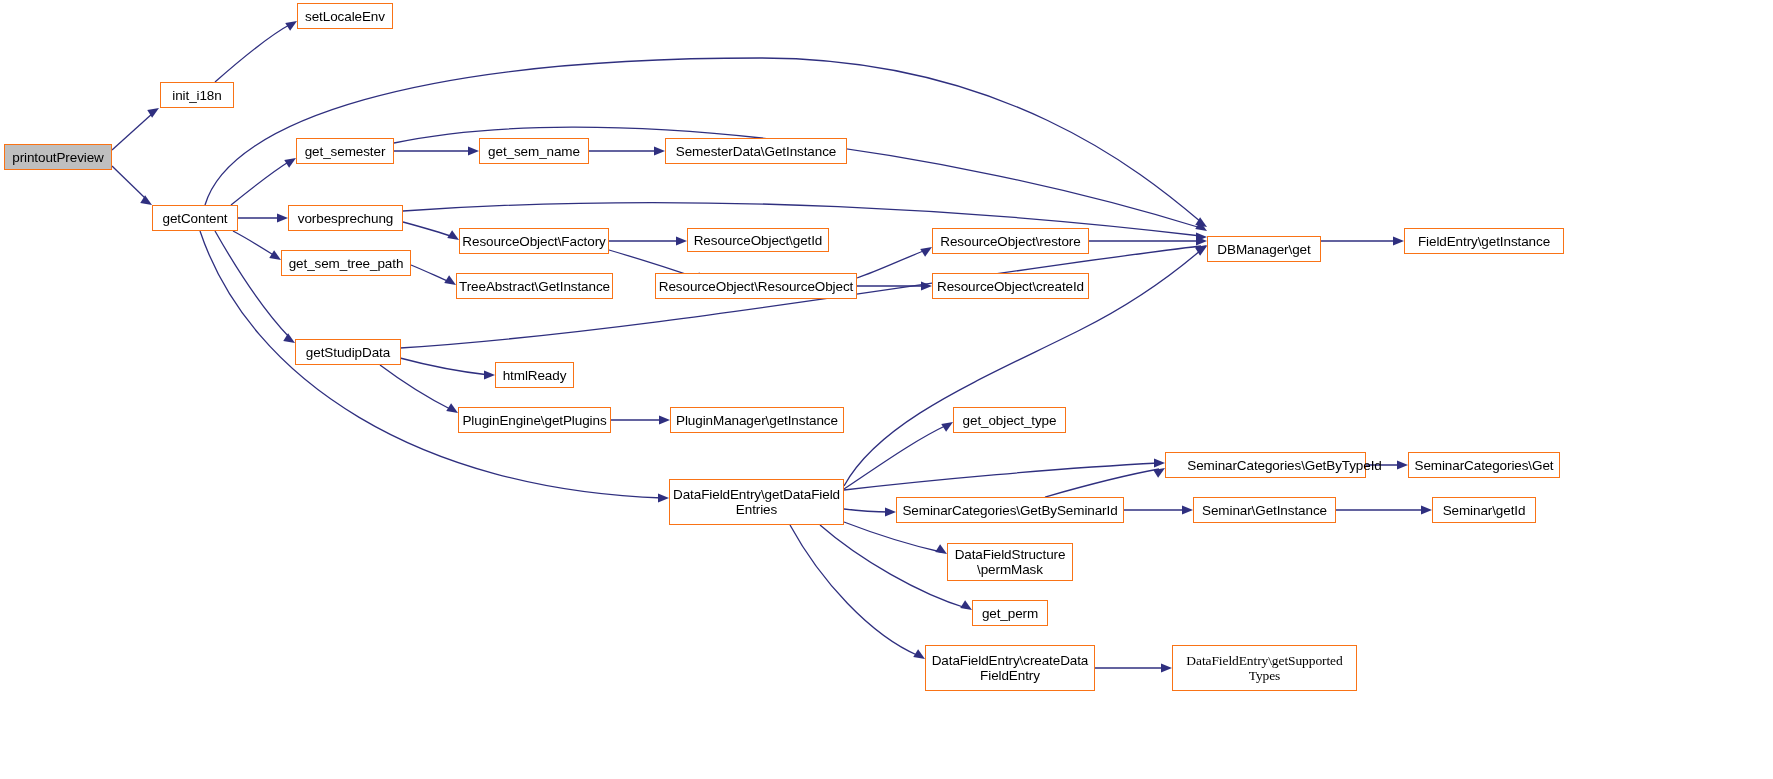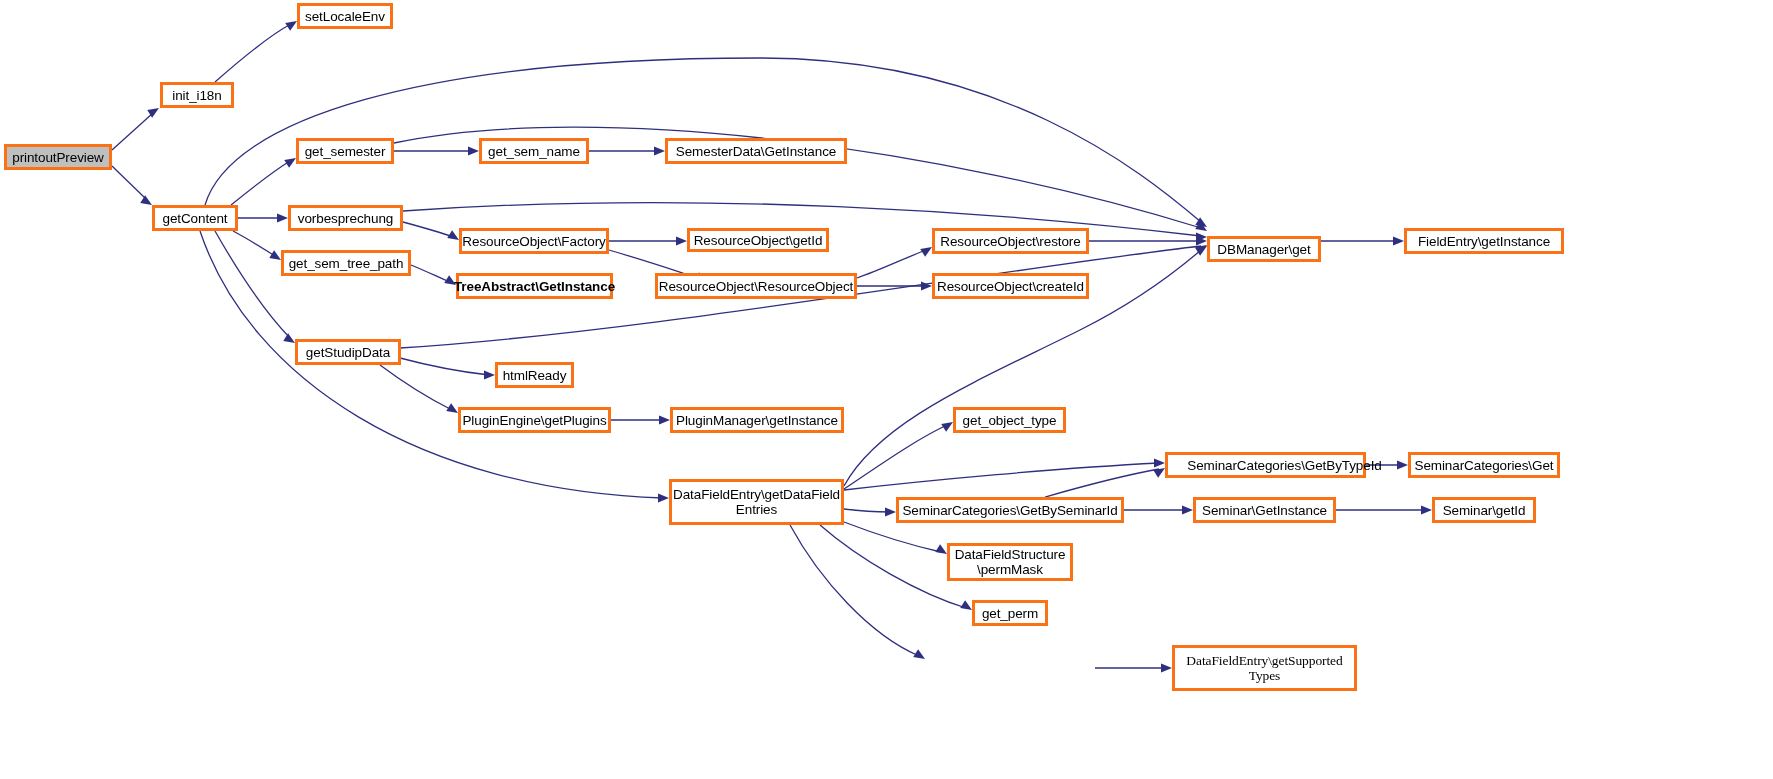--- a/index.html
+++ b/index.html
@@ -19,21 +19,21 @@
     position: absolute;
     left: 0;
     top: 0;
     width: 1773px;
     height: 779px;
     pointer-events: none;
   }
   .gnode {
     position: absolute;
     box-sizing: border-box;
-    border: 3px solid #f97316;
+    border: 1px solid #f97316;
     background: #ffffff;
     display: flex;
     align-items: center;
     justify-content: center;
     text-align: center;
     color: #000000;
     font-size: 13.5px;
     line-height: 15px;
     white-space: pre-line;
     letter-spacing: -0.1px;
@@ -133,35 +133,37 @@
     <div class="gnode" style="left: 160px; top: 82px; width: 74px; height: 26px;"><span class="nlabel">init_i18n</span></div>
     <div class="gnode" style="left: 152px; top: 205px; width: 86px; height: 26px;"><span class="nlabel">getContent</span></div>
     <div class="gnode" style="left: 296px; top: 138px; width: 98px; height: 26px;"><span class="nlabel">get_semester</span></div>
     <div class="gnode" style="left: 479px; top: 138px; width: 110px; height: 26px;"><span class="nlabel">get_sem_name</span></div>
     <div class="gnode" style="left: 665px; top: 138px; width: 182px; height: 26px;"><span class="nlabel">SemesterData\GetInstance</span></div>
     <div class="gnode" style="left: 288px; top: 205px; width: 115px; height: 26px;"><span class="nlabel">vorbesprechung</span></div>
     <div class="gnode" style="left: 281px; top: 250px; width: 130px; height: 26px;"><span class="nlabel">get_sem_tree_path</span></div>
     <div class="gnode" style="left: 459px; top: 228px; width: 150px; height: 26px;"><span class="nlabel">ResourceObject\Factory</span></div>
     <div class="gnode" style="left: 687px; top: 228px; width: 142px; height: 24px;"><span class="nlabel">ResourceObject\getId</span></div>
     <div class="gnode" style="left: 932px; top: 228px; width: 157px; height: 26px;"><span class="nlabel">ResourceObject\restore</span></div>
-    <div class="gnode" style="left: 456px; top: 273px; width: 157px; height: 26px; font-weight: bold;"><span class="nlabel">TreeAbstract\GetInstance</span></div>
+    <div class="gnode" style="left: 456px; top: 273px; width: 157px; height: 26px;"><span class="nlabel">TreeAbstract\GetInstance</span></div>
     <div class="gnode" style="left: 655px; top: 273px; width: 202px; height: 26px;"><span class="nlabel">ResourceObject\ResourceObject</span></div>
     <div class="gnode" style="left: 932px; top: 273px; width: 157px; height: 26px;"><span class="nlabel">ResourceObject\createId</span></div>
     <div class="gnode" style="left: 1207px; top: 236px; width: 114px; height: 26px;"><span class="nlabel">DBManager\get</span></div>
     <div class="gnode" style="left: 1404px; top: 228px; width: 160px; height: 26px;"><span class="nlabel">FieldEntry\getInstance</span></div>
     <div class="gnode" style="left: 295px; top: 339px; width: 106px; height: 26px;"><span class="nlabel">getStudipData</span></div>
     <div class="gnode" style="left: 495px; top: 362px; width: 79px; height: 26px;"><span class="nlabel">htmlReady</span></div>
     <div class="gnode" style="left: 458px; top: 407px; width: 153px; height: 26px;"><span class="nlabel">PluginEngine\getPlugins</span></div>
     <div class="gnode" style="left: 670px; top: 407px; width: 174px; height: 26px;"><span class="nlabel">PluginManager\getInstance</span></div>
     <div class="gnode" style="left: 669px; top: 479px; width: 175px; height: 46px;"><span class="nlabel">DataFieldEntry\getDataField
 Entries</span></div>
     <div class="gnode" style="left: 953px; top: 407px; width: 113px; height: 26px;"><span class="nlabel">get_object_type</span></div>
     <div class="gnode" style="left: 1165px; top: 452px; width: 201px; height: 26px; padding-left: 38px;"><span class="nlabel">SeminarCategories\GetByTypeId</span></div>
     <div class="gnode" style="left: 1408px; top: 452px; width: 152px; height: 26px; align-items: center;"><span class="nlabel">SeminarCategories\Get</span></div>
     <div class="gnode" style="left: 896px; top: 497px; width: 228px; height: 26px;"><span class="nlabel">SeminarCategories\GetBySeminarId</span></div>
     <div class="gnode" style="left: 1193px; top: 497px; width: 143px; height: 26px;"><span class="nlabel">Seminar\GetInstance</span></div>
     <div class="gnode" style="left: 1432px; top: 497px; width: 104px; height: 26px;"><span class="nlabel">Seminar\getId</span></div>
     <div class="gnode" style="left: 947px; top: 543px; width: 126px; height: 38px;"><span class="nlabel">DataFieldStructure
 \permMask</span></div>
     <div class="gnode" style="left: 972px; top: 600px; width: 76px; height: 26px;"><span class="nlabel">get_perm</span></div>
+    <div class="gnode" style="left: 925px; top: 645px; width: 170px; height: 46px;"><span class="nlabel">DataFieldEntry\createData
+FieldEntry</span></div>
     <div class="gnode" style="left: 1172px; top: 645px; width: 185px; height: 46px; font-family: Liberation Serif, serif;"><span class="nlabel">DataFieldEntry\getSupported
 Types</span></div>
   </div>
 
 </body></html>

